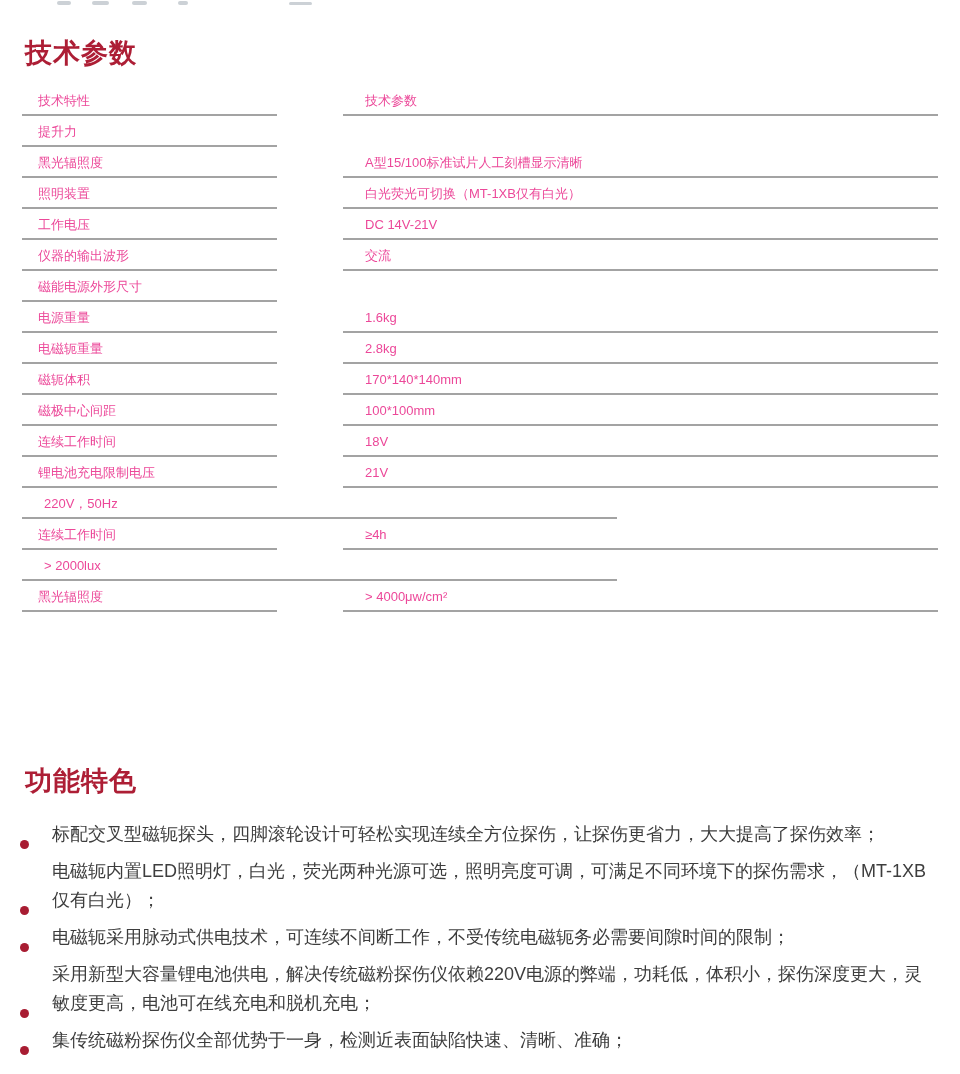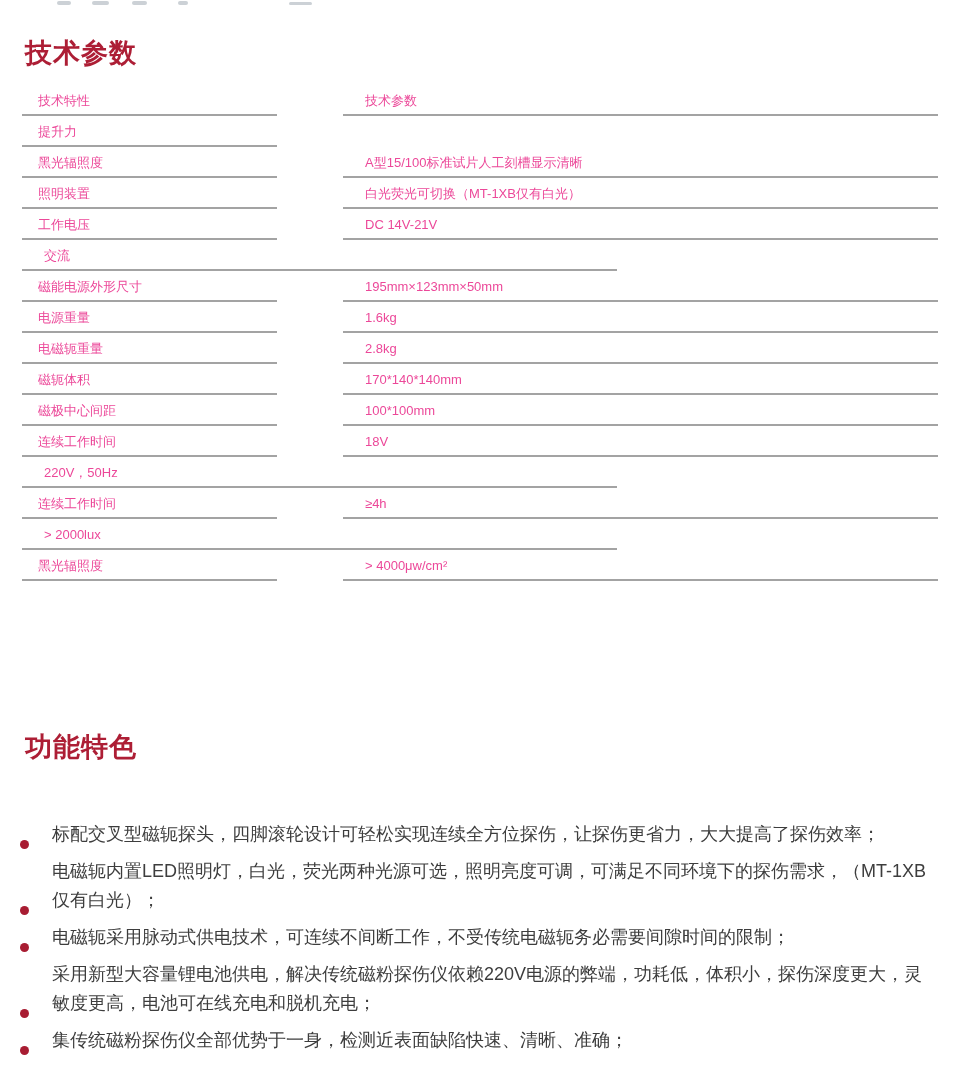--- a/index.html
+++ b/index.html
@@ -34,21 +34,21 @@
     position: absolute;
     left: 25px;
     margin: 0;
     font-size: 27px;
     line-height: 30px;
     font-weight: 800;
     color: #ad1e35;
     letter-spacing: 1px;
   }
   #spec-title { top: 38px; }
-  #features-title { top: 732px; }
+  #features-title { top: 768px; font-family: Liberation Mono, monospace; }
 
   .spec-table {
     position: absolute;
     top: 85px;
     left: 22px;
     width: 916px;
   }
   .spec-row { display: flex; }
   .cell {
     box-sizing: border-box;
@@ -128,25 +128,25 @@
     </div>
     <div class="spec-row">
       <div class="cell feature">照明装置</div>
       <div class="cell parameter">白光荧光可切换（MT-1XB仅有白光）</div>
     </div>
     <div class="spec-row">
       <div class="cell feature">工作电压</div>
       <div class="cell parameter">DC 14V-21V</div>
     </div>
     <div class="spec-row">
+      <div class="cell feature">仪器的输出波形</div>
       <div class="cell parameter">交流</div>
     </div>
     <div class="spec-row">
       <div class="cell feature">磁能电源外形尺寸</div>
-      <div class="cell parameter">195mm×123mm×50mm</div>
     </div>
     <div class="spec-row">
       <div class="cell feature">电源重量</div>
       <div class="cell parameter">1.6kg</div>
     </div>
     <div class="spec-row">
       <div class="cell feature">电磁轭重量</div>
       <div class="cell parameter">2.8kg</div>
     </div>
     <div class="spec-row">
@@ -155,20 +155,24 @@
     </div>
     <div class="spec-row">
       <div class="cell feature">磁极中心间距</div>
       <div class="cell parameter">100*100mm</div>
     </div>
     <div class="spec-row">
       <div class="cell feature">连续工作时间</div>
       <div class="cell parameter">18V</div>
     </div>
     <div class="spec-row">
+      <div class="cell feature">锂电池充电限制电压</div>
+      <div class="cell parameter">21V</div>
+    </div>
+    <div class="spec-row">
       <div class="cell parameter">220V，50Hz</div>
     </div>
     <div class="spec-row">
       <div class="cell feature">连续工作时间</div>
       <div class="cell parameter">≥4h</div>
     </div>
     <div class="spec-row">
       <div class="cell parameter">&gt; 2000lux</div>
     </div>
     <div class="spec-row">

